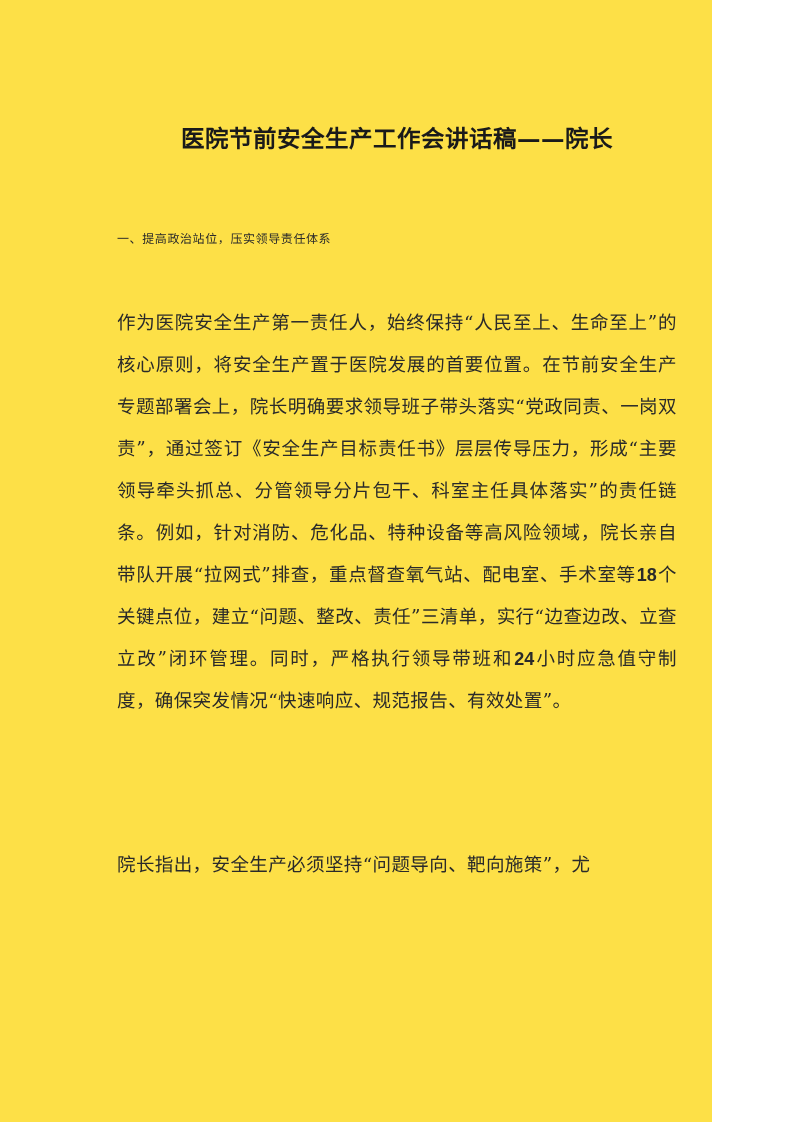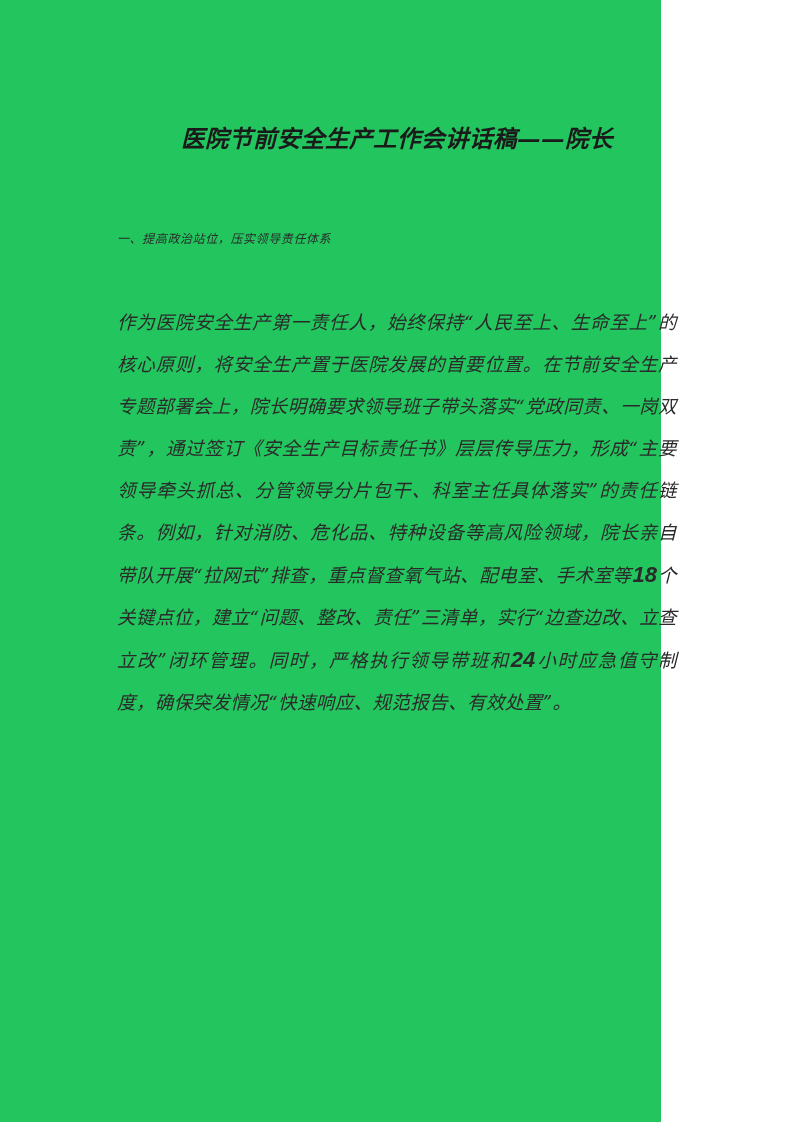--- a/index.html
+++ b/index.html
@@ -13,26 +13,25 @@
     width: 793px;
     height: 1122px;
     overflow: hidden;
     font-family: "DejaVu Serif", "Liberation Serif", serif;
     color: #000000;
     -webkit-font-smoothing: antialiased;
   }
 
   .page {
     position: relative;
-    width: 661px;
+    width: 712px;
     height: 1122px;
-    background: #22c55e;
+    background: #fde047;
     box-sizing: border-box;
     padding: 0;
-    font-style: italic;
   }
 
   
   .content {
     position: absolute;
     left: 117px;
     top: 0;
     width: 560px;
   }
 
@@ -77,21 +76,21 @@
     color: #2a2a2a;
     text-align: justify;
     text-justify: inter-ideograph;
     text-align-last: left;
   }
 
   
   .num {
     font-family: "Liberation Sans", "DejaVu Sans", sans-serif;
     font-weight: 700;
-    font-size: 22px;
+    font-size: 18px;
     letter-spacing: 0;
     padding: 0 1px;
   }
 
   
   .gap-title-to-h1 { height: 58px; }
   .gap-h1-to-p     { height: 42px; }
   .gap-p-to-h2     { height: 80px; }
   .gap-h2-to-p     { height: 42px; }
 </style>
@@ -111,15 +110,16 @@
 
     <div class="gap-h1-to-p"></div>
 
     <p class="body-para"><span>作为医院安全生产第一责任人，始终保持“人民至上、生命至上”的核心原则，将安全生产置于医院发展的首要位置。在节前安全生产专题部署会上，院长明确要求领导班子带头落实“党政同责、一岗双责”，通过签订《安全生产目标责任书》层层传导压力，形成“主要领导牵头抓总、分管领导分片包干、科室主任具体落实”的责任链条。例如，针对消防、危化品、特种设备等高风险领域，院长亲自带队开展“拉网式”排查，重点督查氧气站、配电室、手术室等</span><span class="num">18</span><span>个关键点位，建立“问题、整改、责任”三清单，实行“边查边改、立查立改”闭环管理。同时，严格执行领导带班和</span><span class="num">24</span><span>小时应急值守制度，确保突发情况“快速响应、规范报告、有效处置”。</span></p>
 
     <div class="gap-p-to-h2"></div>
 
 
     <div class="gap-h2-to-p"></div>
 
+    <p class="body-para"><span>院长指出，安全生产必须坚持“问题导向、靶向施策”，尤</span></p>
 
   </div>
 </div>
 
 </body></html>

